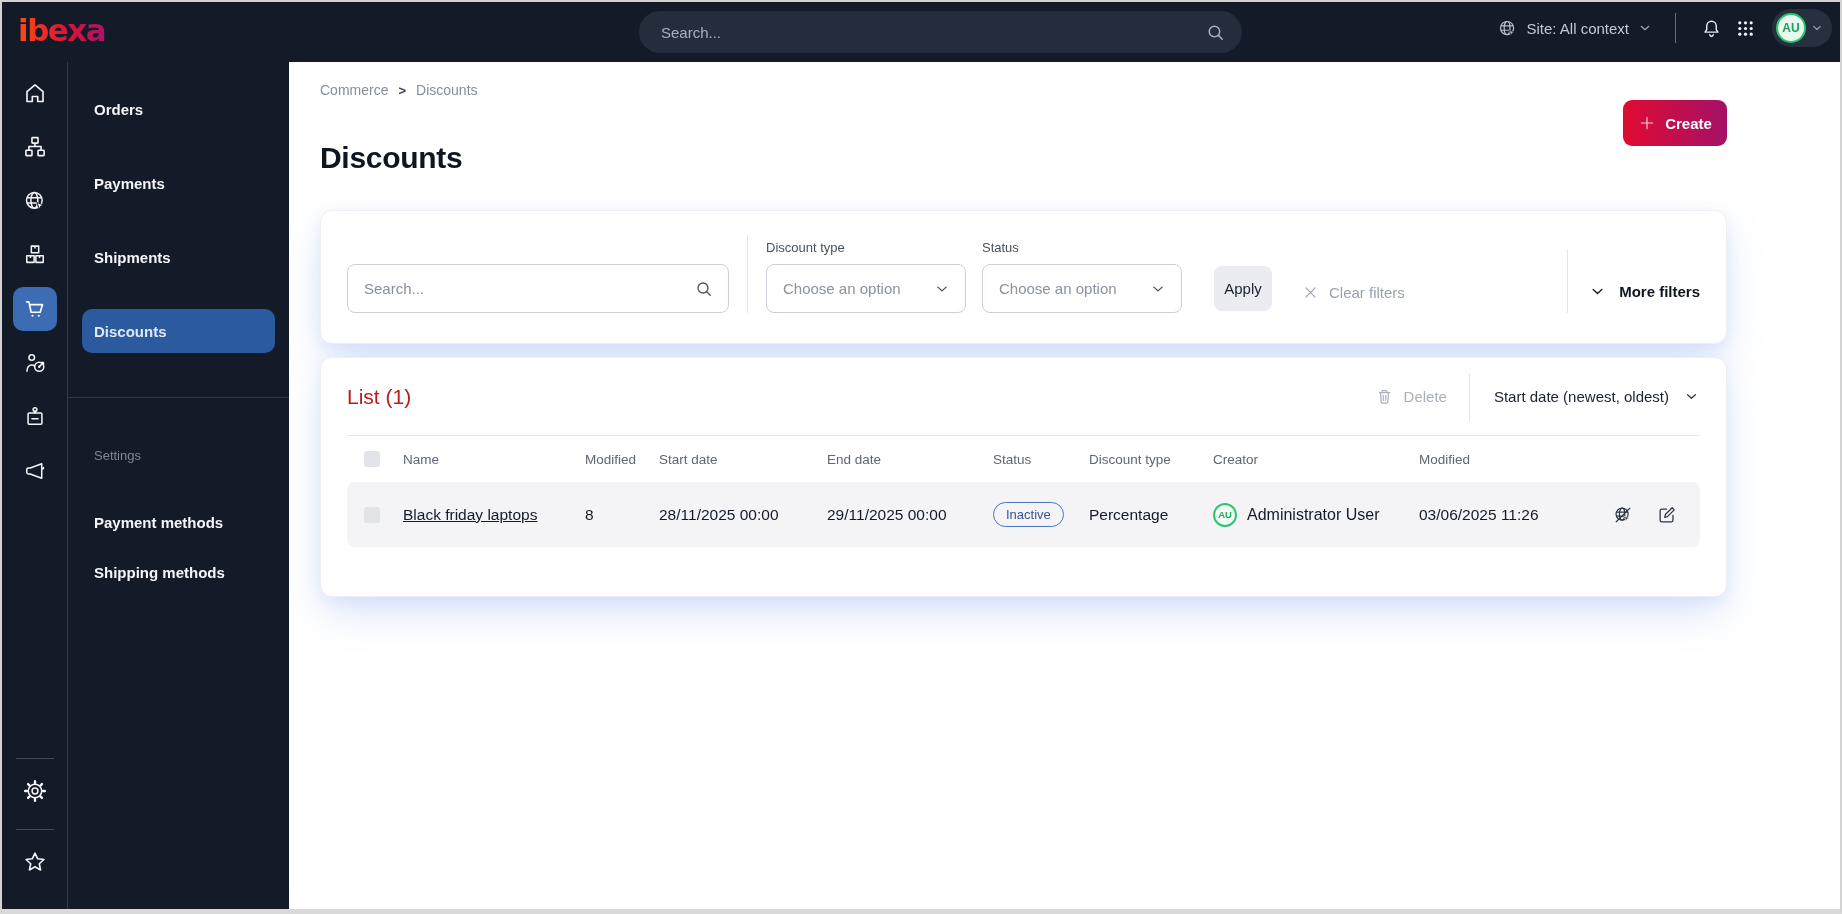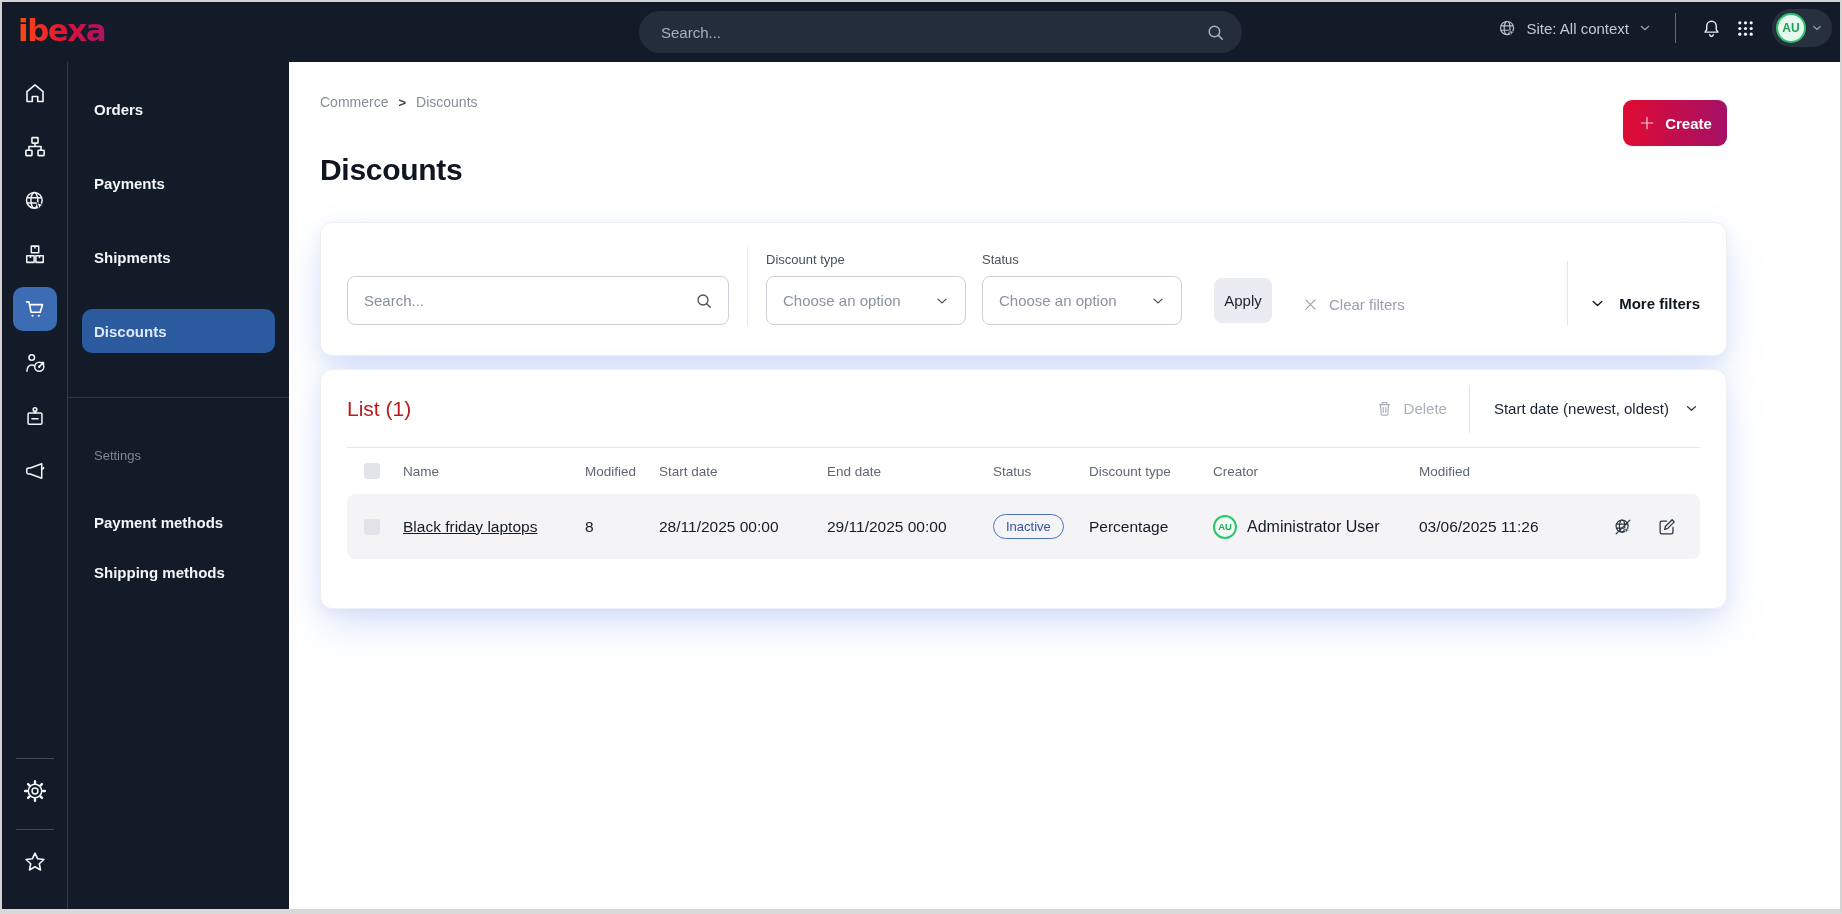--- a/index.html
+++ b/index.html
@@ -68,21 +68,21 @@
   .nav-item {
     height: 44px; margin: 0 14px 4px; border-radius: 10px; display: flex; align-items: center;
     padding-left: 12px; color: #f4f6f9; font-size: 15px; font-weight: 600; cursor: pointer;
   }
   .nav-item.active { background: #2c5a9e; color: #dde9f8; }
   .submenu-divider { height: 1px; background: rgba(255,255,255,0.12); margin-top: 14px; }
   .nav-section-label { padding: 24px 0 0 26px; color: #7e8694; font-size: 13px; }
   .nav-section-items { margin-top: 11px; display: flex; flex-direction: column; gap: 2px; }
   
   .content { flex: 1; background: #fff; position: relative; padding-left: 31px; overflow: hidden; }
-  .breadcrumb { margin-top: 32px; display: flex; align-items: center; gap: 10px; font-size: 14px; color: #878e98; }
+  .breadcrumb { margin-top: 20px; display: flex; align-items: center; gap: 10px; font-size: 14px; color: #878e98; }
   .breadcrumb .sep { color: #39414d; font-weight: 700; font-size: 13px; }
   .breadcrumb .crumb { cursor: pointer; }
   .create-btn {
     position: absolute; top: 38px; right: 113px; width: 104px; height: 46px;
     border: 0; border-radius: 9px; cursor: pointer;
     background: linear-gradient(90deg, #e00b32 0%, #a41167 100%);
     color: #fff; font-size: 15px; font-weight: 600; font-family: inherit;
     display: flex; align-items: center; justify-content: center; gap: 9px;
   }
   .page-title { margin-top: 43px; font-size: 30px; font-weight: 800; color: #0f1620; letter-spacing: -0.3px; }

